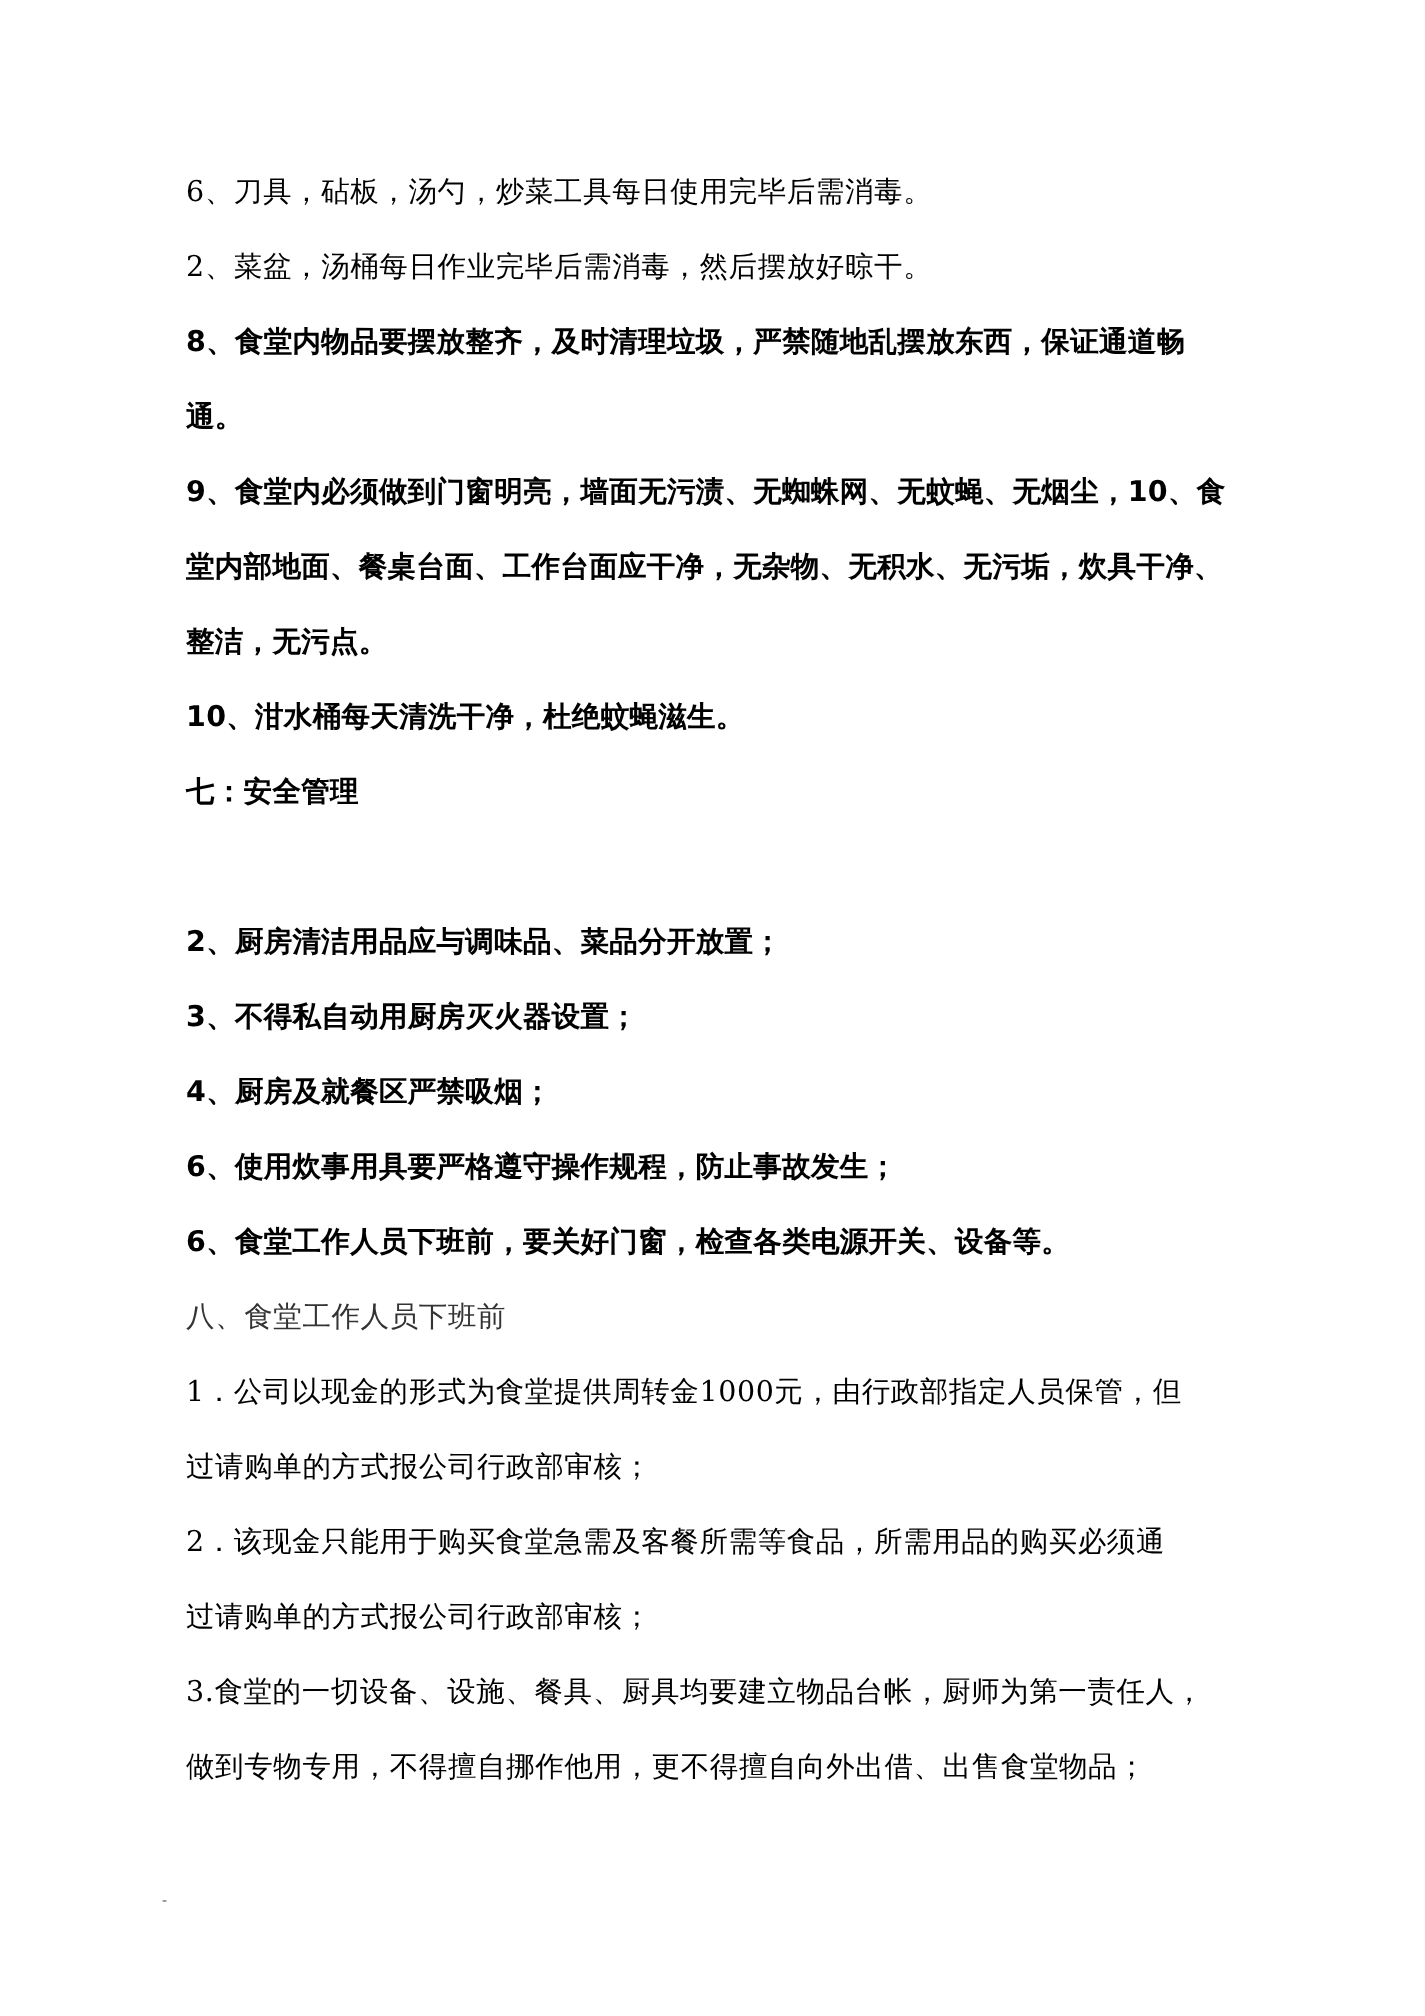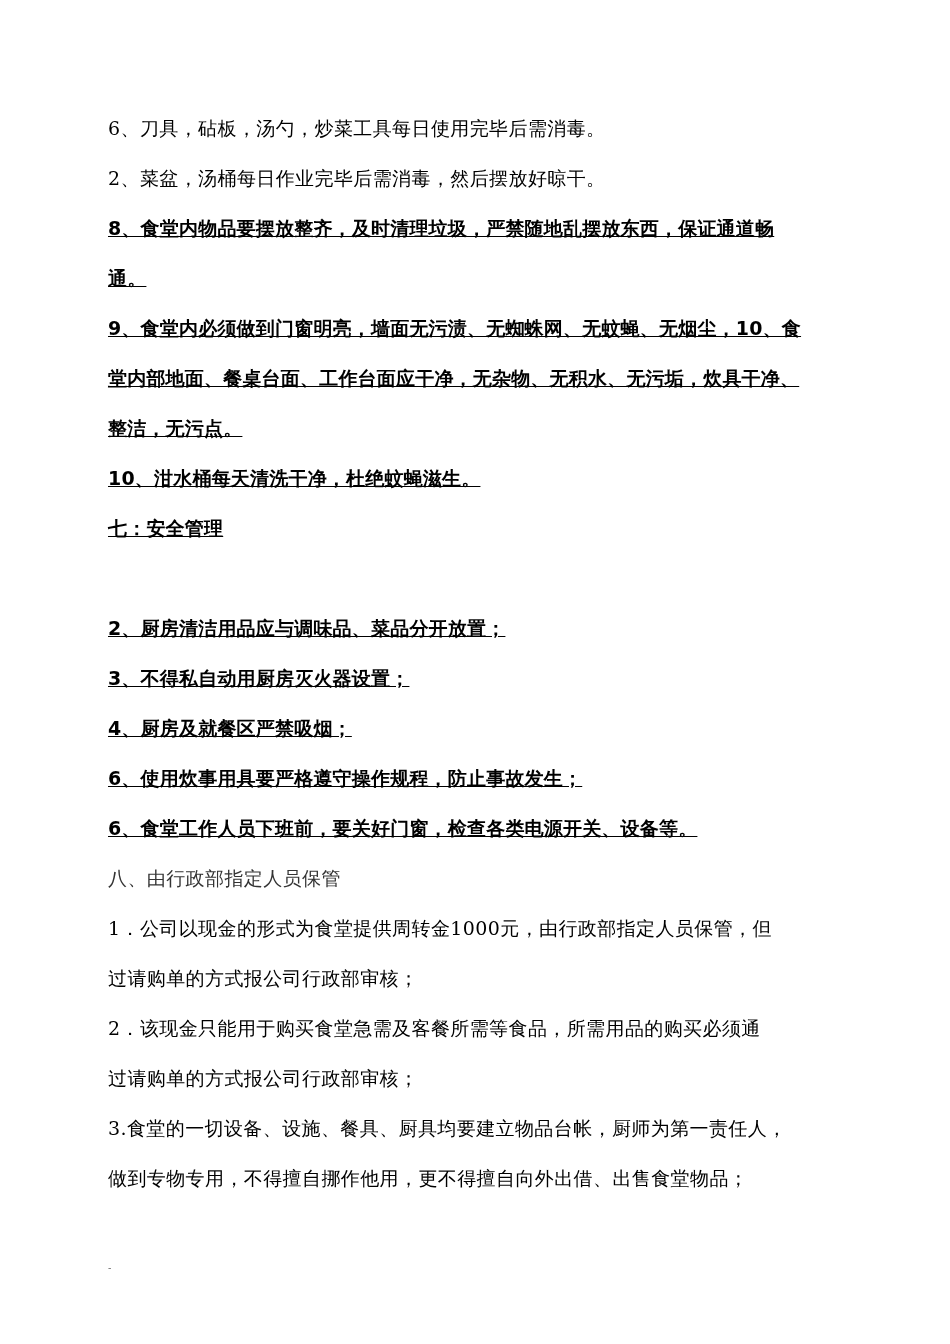--- a/index.html
+++ b/index.html
@@ -1,21 +1,21 @@
 <!DOCTYPE html>
 <html><head>
 <meta charset="utf-8">
 <style>
   html, body { margin: 0; padding: 0; background: #ffffff; }
   body { width: 950px; height: 1344px; position: relative; overflow: hidden;
          font-family: "DejaVu Serif", "Liberation Serif", serif; color: #000; }
   .page { position: absolute; left: 0; top: 0; width: 950px; height: 1344px; }
-  .line { position: absolute; left: 108px; font-size: 19px; line-height: 24px;
+  .line { position: absolute; left: 124px; font-size: 19px; line-height: 24px;
           white-space: nowrap; letter-spacing: 0.4px; }
-  .bold { font-weight: bold; font-family: "DejaVu Sans", "Liberation Sans", sans-serif; letter-spacing: 0.2px; text-decoration: underline; }
+  .bold { font-weight: bold; font-family: "DejaVu Sans", "Liberation Sans", sans-serif; letter-spacing: 0.2px; }
   .gray { color: #333; }
   .mark { position: absolute; left: 108px; top: 1262px; font-size: 10px; color: #555; }
 </style>
 </head>
 <body>
 
 <div class="page">
   <div class="line" style="top:116px">6、刀具，砧板，汤勺，炒菜工具每日使用完毕后需消毒。</div>
   <div class="line" style="top:166px">2、菜盆，汤桶每日作业完毕后需消毒，然后摆放好晾干。</div>
   <div class="line bold" style="top:216px">8、食堂内物品要摆放整齐，及时清理垃圾，严禁随地乱摆放东西，保证通道畅</div>
@@ -23,21 +23,21 @@
   <div class="line bold" style="top:316px">9、食堂内必须做到门窗明亮，墙面无污渍、无蜘蛛网、无蚊蝇、无烟尘，10、食</div>
   <div class="line bold" style="top:366px">堂内部地面、餐桌台面、工作台面应干净，无杂物、无积水、无污垢，炊具干净、</div>
   <div class="line bold" style="top:416px">整洁，无污点。</div>
   <div class="line bold" style="top:466px">10、泔水桶每天清洗干净，杜绝蚊蝇滋生。</div>
   <div class="line bold" style="top:516px">七：安全管理</div>
   <div class="line bold" style="top:616px">2、厨房清洁用品应与调味品、菜品分开放置；</div>
   <div class="line bold" style="top:666px">3、不得私自动用厨房灭火器设置；</div>
   <div class="line bold" style="top:716px">4、厨房及就餐区严禁吸烟；</div>
   <div class="line bold" style="top:766px">6、使用炊事用具要严格遵守操作规程，防止事故发生；</div>
   <div class="line bold" style="top:816px">6、食堂工作人员下班前，要关好门窗，检查各类电源开关、设备等。</div>
-  <div class="line gray" style="top:866px">八、由行政部指定人员保管</div>
+  <div class="line gray" style="top:866px">八、食堂工作人员下班前</div>
   <div class="line" style="top:916px">1．公司以现金的形式为食堂提供周转金1000元，由行政部指定人员保管，但</div>
   <div class="line" style="top:966px">过请购单的方式报公司行政部审核；</div>
   <div class="line" style="top:1016px">2．该现金只能用于购买食堂急需及客餐所需等食品，所需用品的购买必须通</div>
   <div class="line" style="top:1066px">过请购单的方式报公司行政部审核；</div>
   <div class="line" style="top:1116px">3.食堂的一切设备、设施、餐具、厨具均要建立物品台帐，厨师为第一责任人，</div>
   <div class="line" style="top:1166px">做到专物专用，不得擅自挪作他用，更不得擅自向外出借、出售食堂物品；</div>
   <div class="mark">-</div>
 </div>
 
 </body></html>

